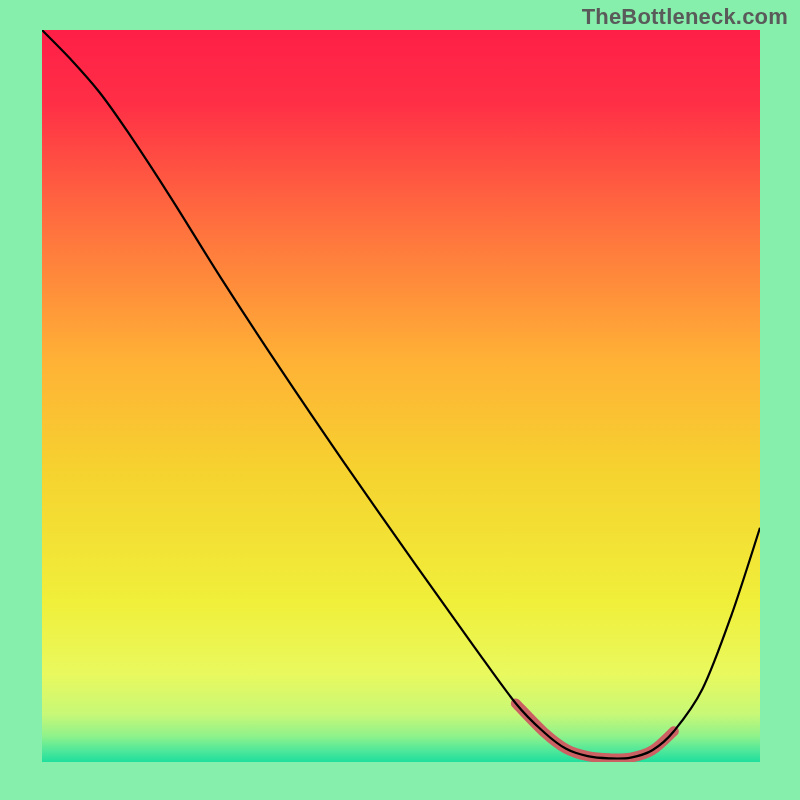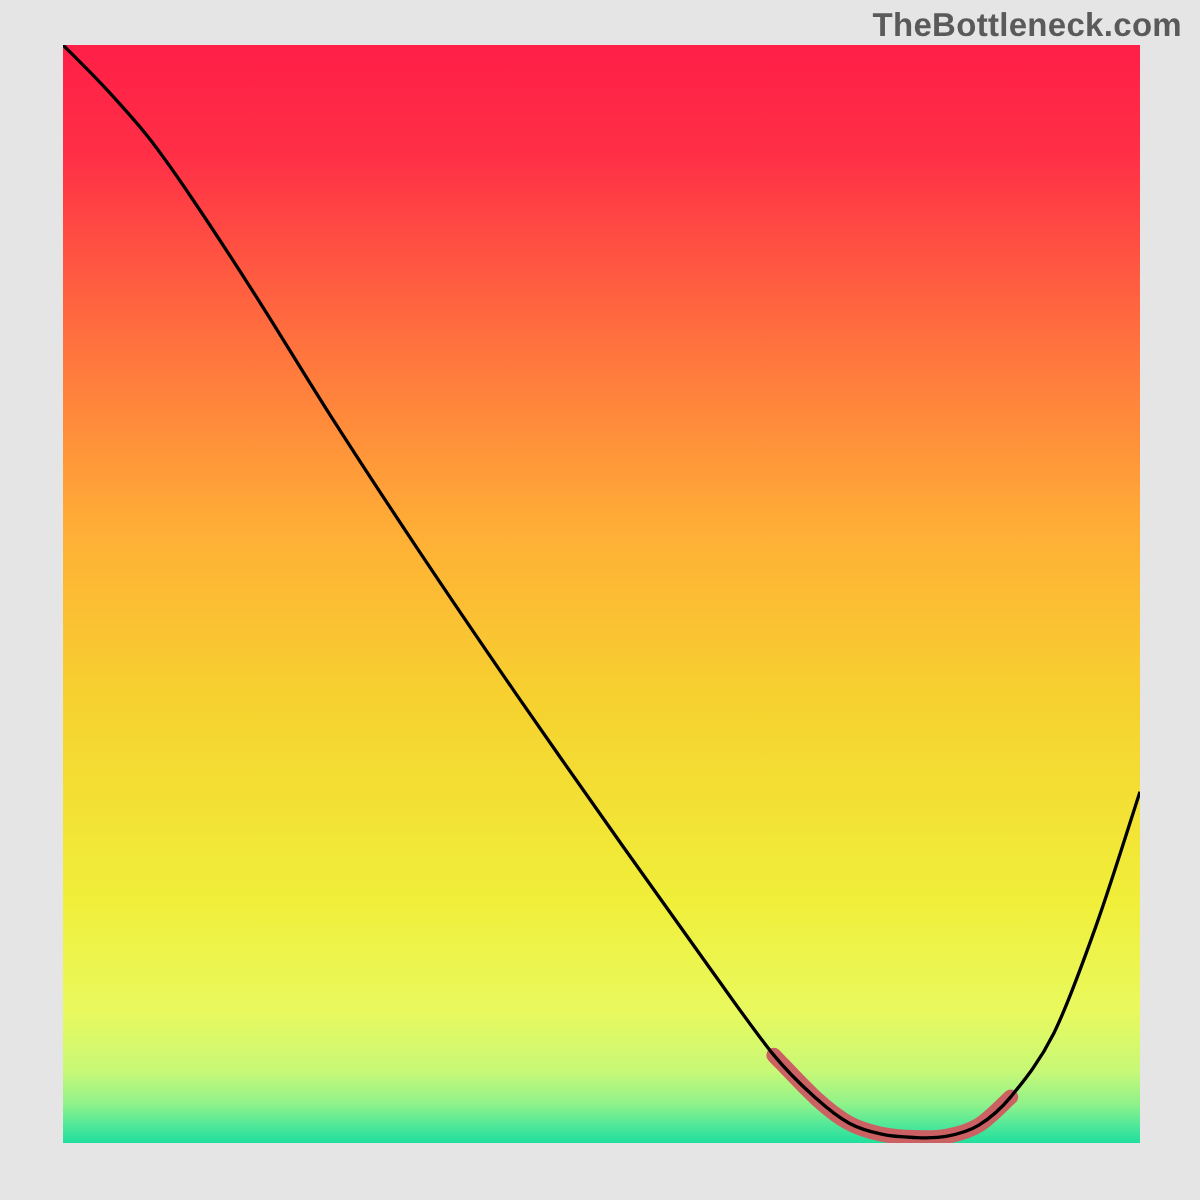--- a/index.html
+++ b/index.html
@@ -7,21 +7,21 @@
     padding: 0;
     width: 800px;
     height: 800px;
     background: #000;
     font-family: Arial, Helvetica, sans-serif;
   }
   .stage {
     position: relative;
     width: 800px;
     height: 800px;
-    background: #e5e5e5;
+    background: #86efac;
   }
   .watermark {
     position: absolute;
     top: 4px;
     right: 12px;
     color: #5a5a5a;
     font-size: 22px;
     font-weight: 600;
     letter-spacing: 0.2px;
     z-index: 3;

